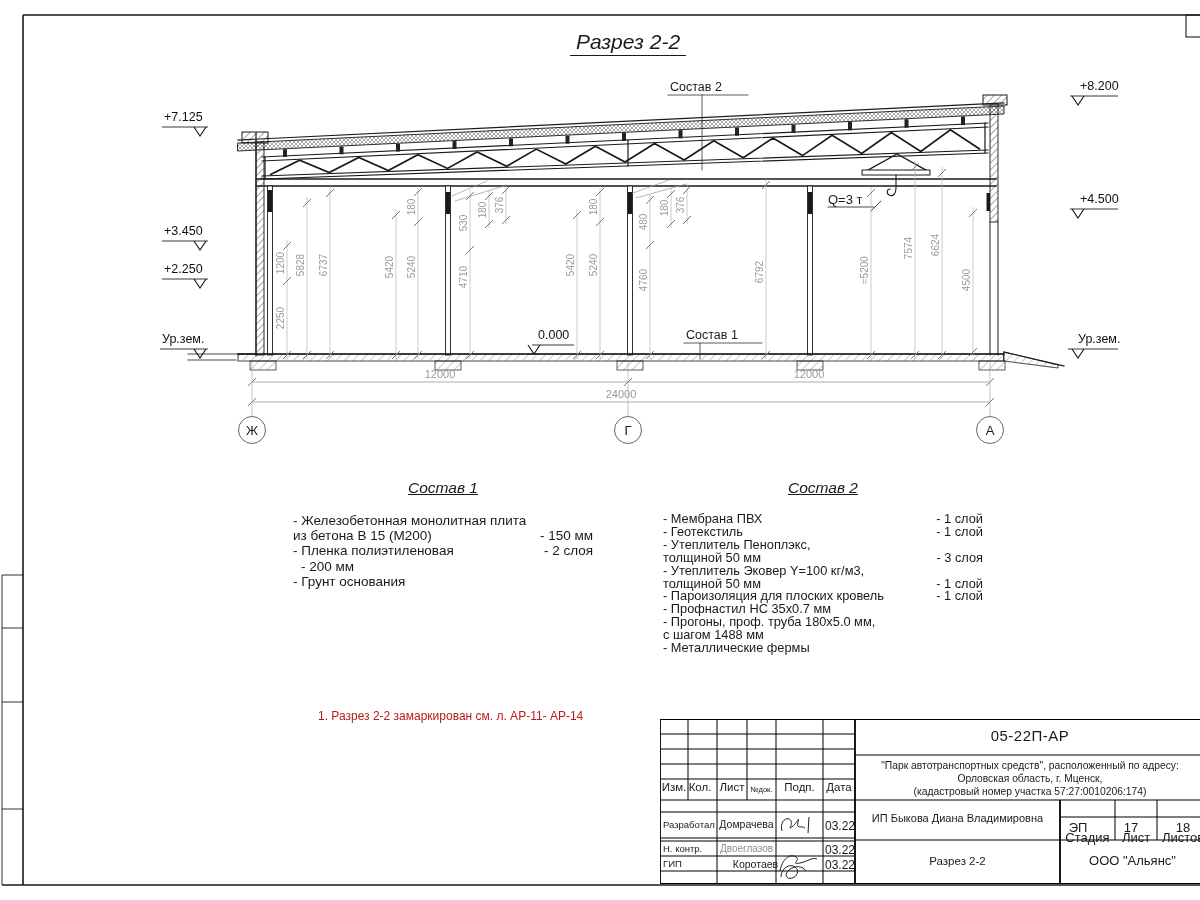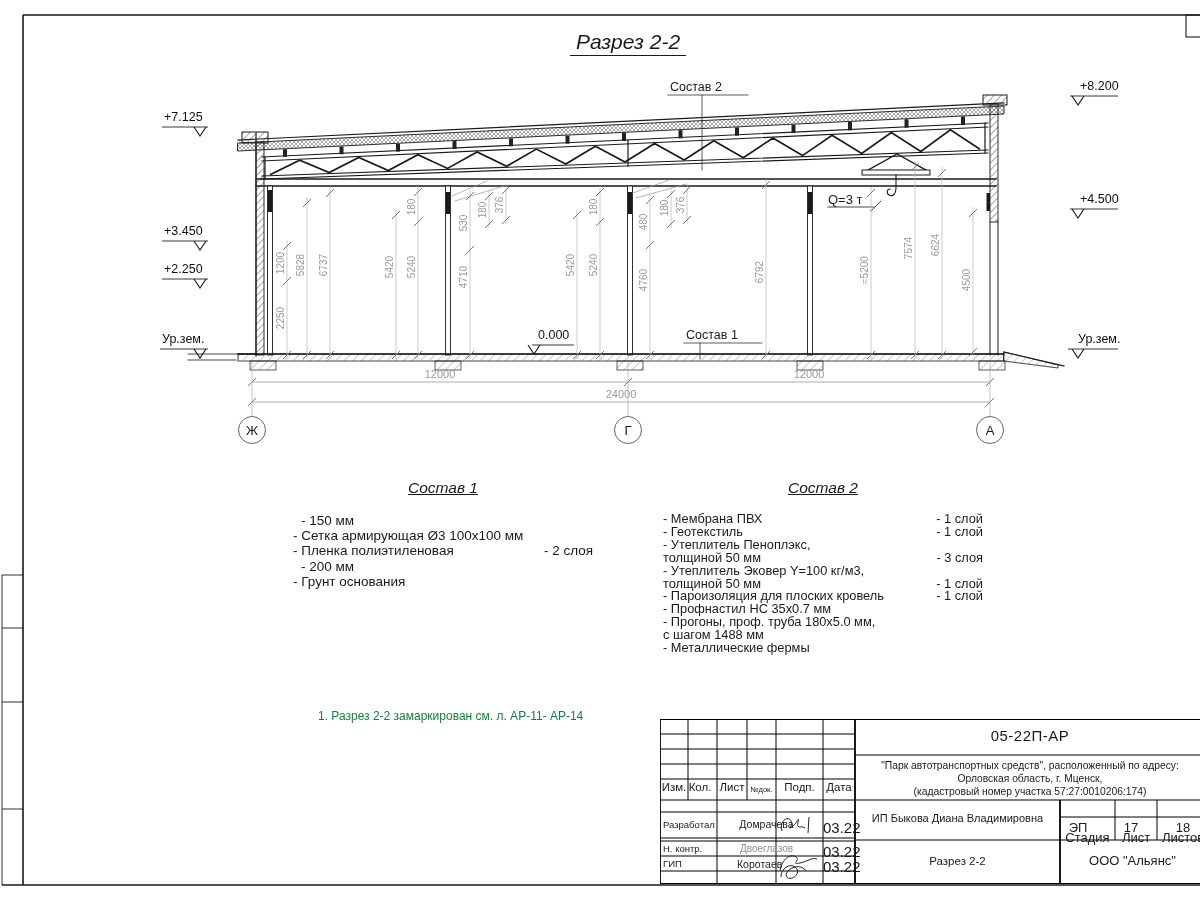--- a/index.html
+++ b/index.html
@@ -9,32 +9,32 @@
   #main-title{left:570px;top:30px;font-size:21px;font-style:italic;}
   #main-title span{border-bottom:1.5px solid #1a1a1a;padding:0 6px 2px 6px;}
   .sostav-block{position:absolute;}
   .sostav-title{text-align:center;font-style:italic;font-size:15.5px;text-decoration:underline;margin-bottom:16px;}
   .s-items{display:flex;flex-direction:column;}
   .s-item{display:flex;justify-content:space-between;align-items:flex-end;}
   #sostav1 .s-item .n,#sostav1 .s-item .v{font-size:13.5px;line-height:15.2px;}
   #sostav2 .s-item .n,#sostav2 .s-item .v{font-size:12.8px;line-height:12.9px;}
   .s-item .n{white-space:pre-line;}
   .s-item .v{white-space:nowrap;padding-left:8px;}
-  #note{left:318px;top:709px;font-size:12px;color:#15803d;}
+  #note{left:318px;top:709px;font-size:12px;color:#b91c1c;}
   
   #titleblock{left:660px;top:719px;width:552px;height:165px;}
   #titleblock .t{position:absolute;}
   .tb-c{text-align:center;}
   .doc-number{left:195px;top:8px;width:350px;font-size:15px;letter-spacing:.5px;}
   .project{left:197px;top:40px;width:346px;font-size:10.3px;line-height:13px;white-space:pre-line;}
   .col-h{top:62px;font-size:11.5px;}
   .role{font-size:9.5px;left:3px;}
-  .nm{font-size:10.5px;margin-left:20px;}
+  .nm{font-size:10.5px;}
   .muted{color:#8f8f8f;font-size:10px;}
-  .dt{font-size:15px;width:32px;left:163px;text-align:center;}
+  .dt{font-size:12px;width:32px;left:163px;text-align:right;}
   .client{left:195px;top:93px;width:205px;font-size:11px;}
   .sheet-title{left:195px;top:136px;width:205px;font-size:11.5px;}
   .company{left:400px;top:134px;width:145px;font-size:13px;}
   .st-h{top:84px;font-size:13px;margin-top:27px;}
   .st-v{top:101px;font-size:13px;}
 </style>
 </head>
 <body>
 
 <svg id="drawing" class="abs" style="left:0;top:0" width="1200" height="900">
@@ -267,25 +267,23 @@
 </svg>
 
 <div id="main-title" class="abs">
   <span>Разрез 2-2</span>
 </div>
 
 <div id="sostav1" class="sostav-block" style="left:293px;top:479px;width:300px">
   <div class="sostav-title">Состав 1</div>
   <div class="s-items">
     <div class="s-item">
+        <span class="n">- Железобетонная  монолитная плита
+  из бетона В 15 (М200)</span>
         <span class="v">- 150 мм</span>
-      </div>
-    <div class="s-item">
-        <span class="n">- Сетка армирующая Ø3 100х100 мм</span>
-        <span class="v"></span>
       </div>
     <div class="s-item">
         <span class="n">- Пленка полиэтиленовая</span>
         <span class="v">-  2 слоя</span>
       </div>
     <div class="s-item">
         <span class="v">- 200 мм</span>
       </div>
     <div class="s-item">
         <span class="n">- Грунт основания</span>
@@ -363,21 +361,21 @@
 
   <div class="t role" style="top:100px">Разработал</div>
   <div class="t nm tb-c" style="left:57px;width:59px;top:99px">Домрачева</div>
   <div class="t dt" style="top:100px">03.22</div>
 
   <div class="t role" style="top:124px">Н. контр.</div>
   <div class="t nm tb-c muted" style="left:57px;width:59px;top:124px">Двоеглазов</div>
   <div class="t dt" style="top:124px">03.22</div>
 
   <div class="t role" style="top:139px">ГИП</div>
-  <div class="t nm tb-c" style="left:57px;width:36px;top:139px">Коротаев</div>
+  <div class="t nm tb-c" style="left:57px;width:77px;top:139px">Коротаев</div>
   <div class="t dt" style="top:139px">03.22</div>
 
   <div class="t tb-c client">ИП Быкова Диана Владимировна</div>
   <div class="t tb-c sheet-title">Разрез 2-2</div>
   <div class="t tb-c company">ООО "Альянс"</div>
 
   <div class="t tb-c st-h" style="left:400px;width:55px">Стадия</div>
   <div class="t tb-c st-h" style="left:455px;width:42px">Лист</div>
   <div class="t tb-c st-h" style="left:497px;width:52px">Листов</div>
   <div class="t tb-c st-v" style="left:400px;width:36px">ЭП</div>

